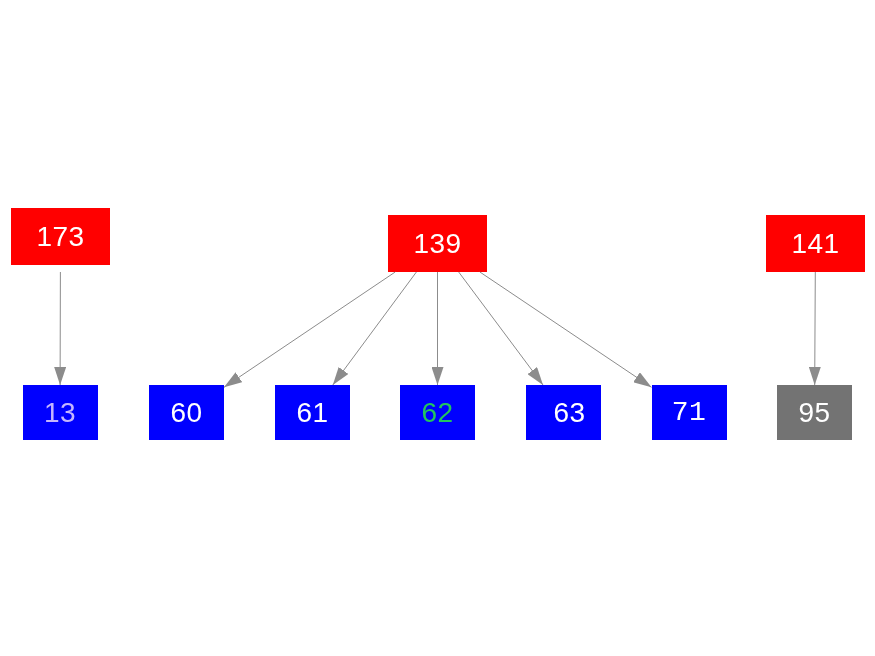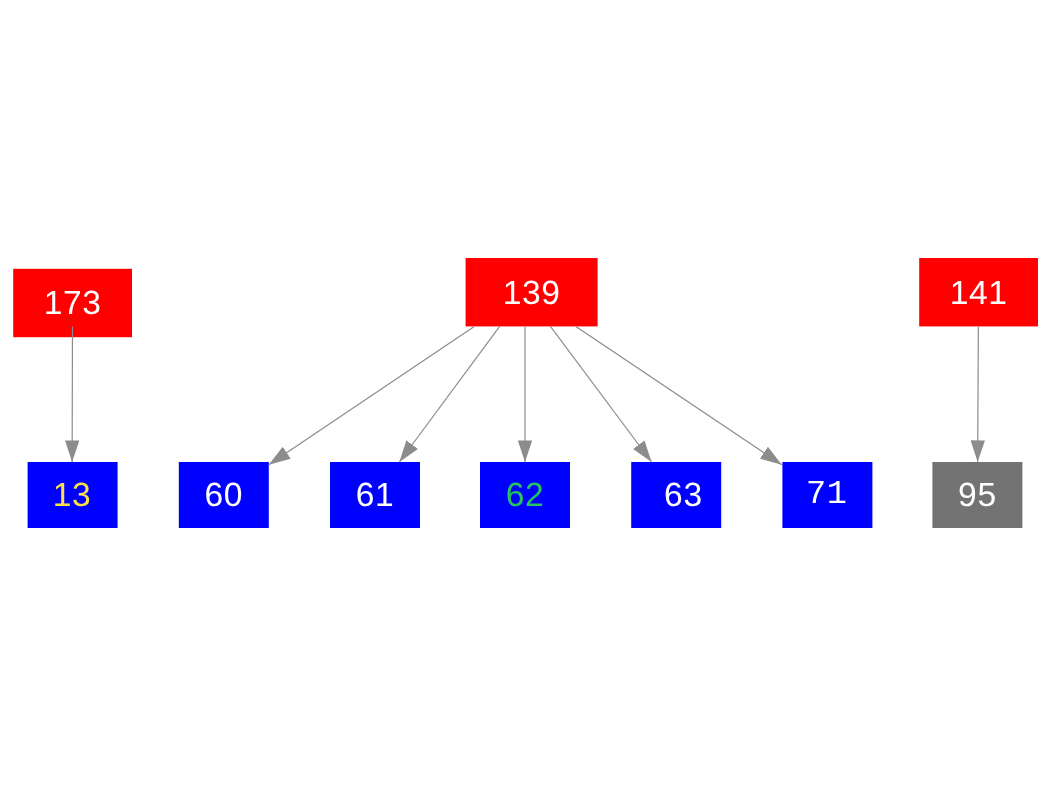--- a/index.html
+++ b/index.html
@@ -34,31 +34,31 @@
     left: 0;
     top: 0;
     pointer-events: none;
   }
 </style>
 </head>
 <body>
 
 <div class="canvas">
   <div id="nodes-layer">
-      <div class="node" style="left: 11px; top: 224px; width: 99px; height: 57px; background: rgb(255, 0, 0);">
+      <div class="node" style="left: 11px; top: 208px; width: 99px; height: 57px; background: rgb(255, 0, 0);">
         <span class="label" style="color: rgb(255, 255, 255);">173</span>
       </div>
-      <div class="node" style="left: 388px; top: 215px; width: 110px; height: 57px; background: rgb(255, 0, 0);">
+      <div class="node" style="left: 388px; top: 215px; width: 99px; height: 57px; background: rgb(255, 0, 0);">
         <span class="label" style="color: rgb(255, 255, 255);">139</span>
       </div>
       <div class="node" style="left: 766px; top: 215px; width: 99px; height: 57px; background: rgb(255, 0, 0);">
         <span class="label" style="color: rgb(255, 255, 255);">141</span>
       </div>
       <div class="node" style="left: 22.5px; top: 385px; width: 75px; height: 55px; background: rgb(0, 0, 255);">
-        <span class="label" style="color: #fde047; text-align: right;">13</span>
+        <span class="label" style="color: #c4b5fd; text-align: right;">13</span>
       </div>
       <div class="node" style="left: 149px; top: 385px; width: 75px; height: 55px; background: rgb(0, 0, 255);">
         <span class="label" style="color: rgb(255, 255, 255);">60</span>
       </div>
       <div class="node" style="left: 275px; top: 385px; width: 75px; height: 55px; background: rgb(0, 0, 255);">
         <span class="label" style="color: rgb(255, 255, 255);">61</span>
       </div>
       <div class="node" style="left: 400px; top: 385px; width: 75px; height: 55px; background: rgb(0, 0, 255);">
         <span class="label" style="color: #22c55e;">62</span>
       </div>

